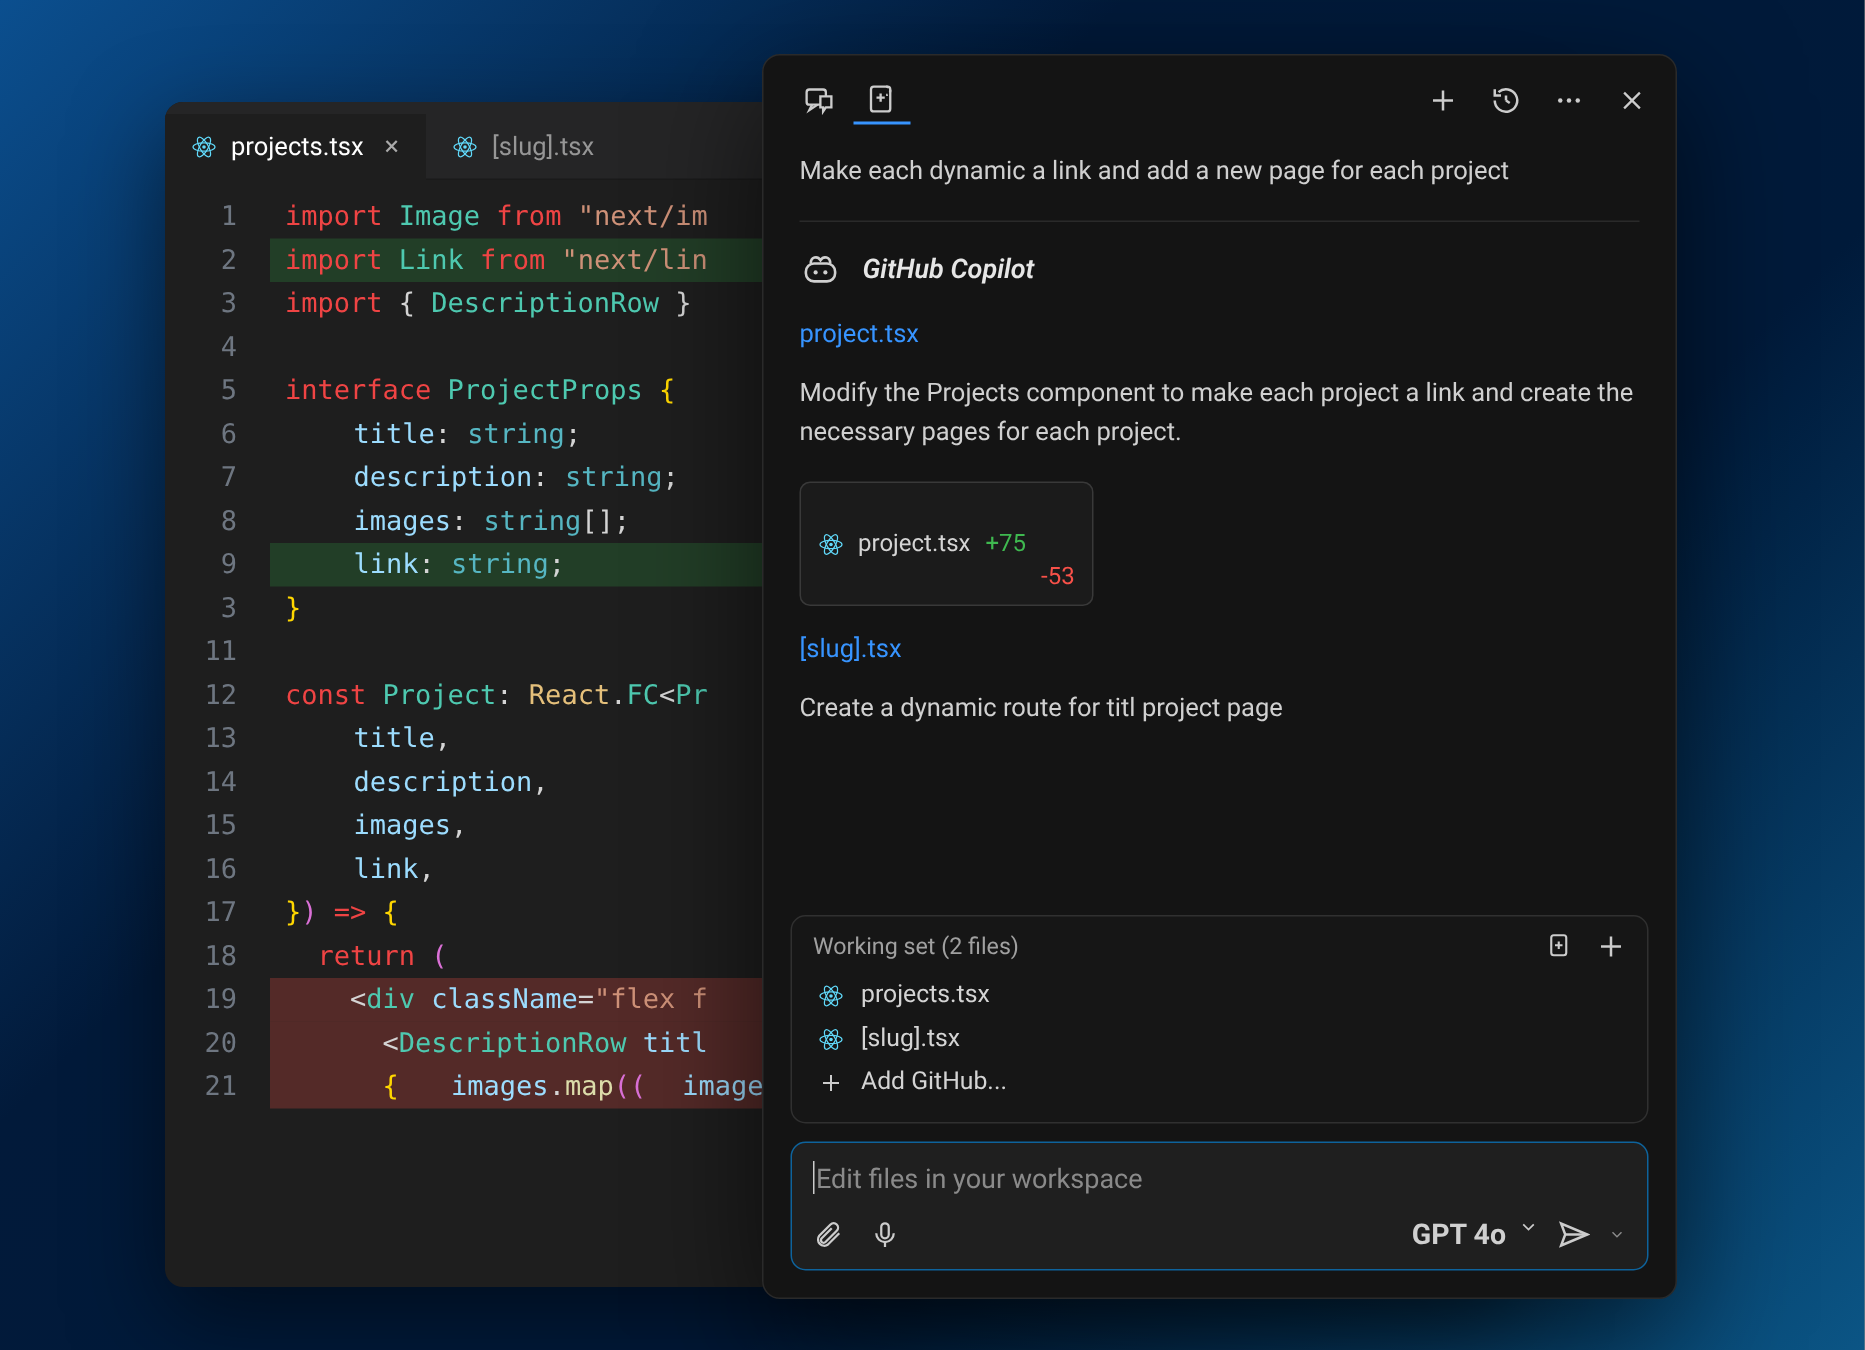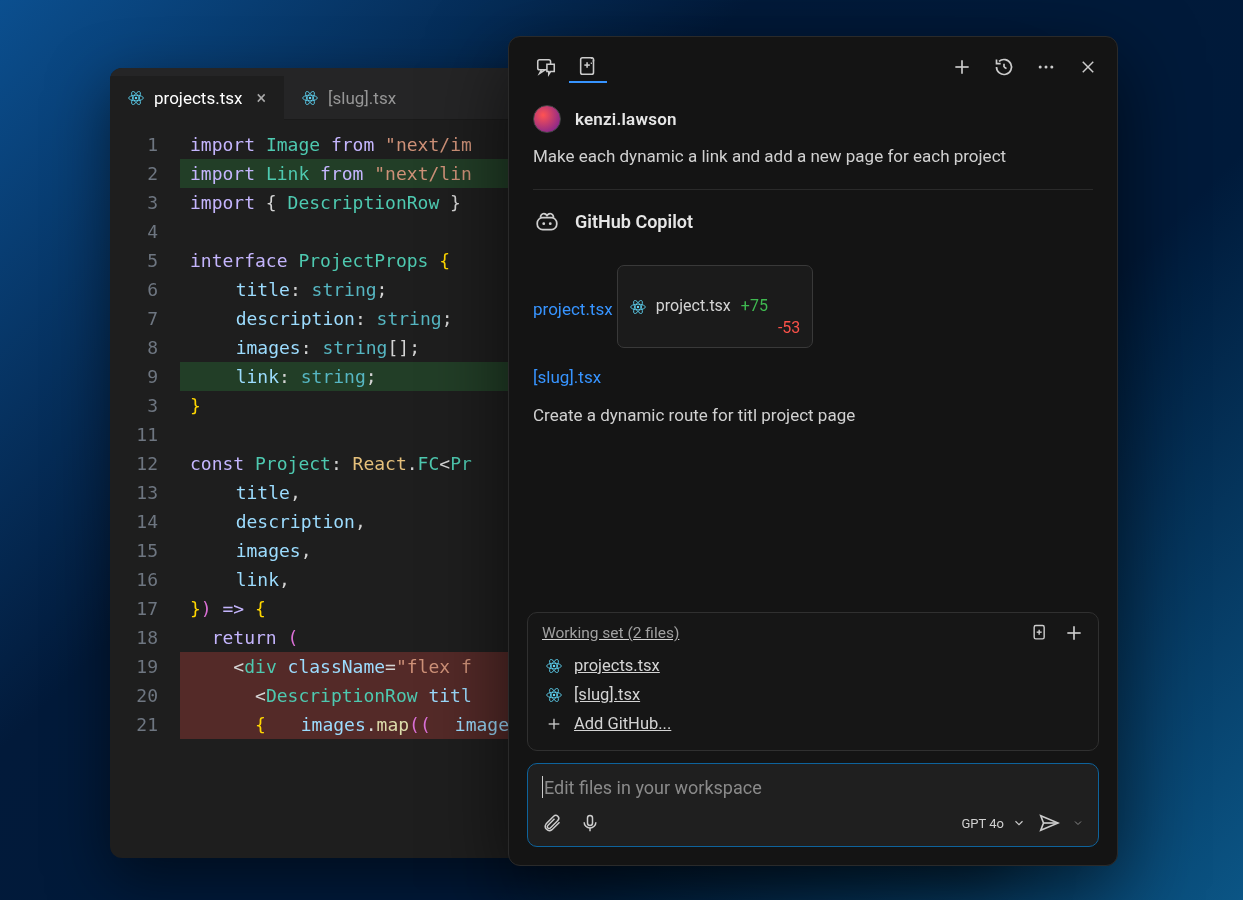--- a/index.html
+++ b/index.html
@@ -98,21 +98,21 @@
     }
 
     .code-lines .line {
       height: 29px;
       padding-left: 10px;
     }
 
     .line.hl-green { background: rgba(46, 160, 67, 0.25); }
     .line.hl-red   { background: rgba(248, 81, 73, 0.25); }
 
-    .kw { color: #c4b5fd; }
+    .kw { color: #ef4444; }
     .type { color: #56b6c2; }
     .ident { color: #e5c07b; }
     .str { color: #ce9178; }
     .paren { color: #da70d6; }
     .brace { color: #ffd700; }
     .cls  { color: #4ec9b0; }
     .fn { color: #dcdcaa; }
     .var { color: #9cdcfe; margin-left: 24px; }
     .pun { color: #d4d4d4; }
     .attr { color: #9cdcfe; margin-top: 13px; }
@@ -200,21 +200,22 @@
 
     .username { font-weight: 600; color: #e6e6e6; letter-spacing: 0.2px; }
 
     .msg-text { color: #d0d0d0; margin-bottom: 20px; }
     .divider { border-top: 1px solid #2a2a2a; margin: 6px 0 18px 0; }
 
     .copilot-block {
       display: flex;
       align-items: center;
       gap: 14px;
-      margin-bottom: 29px;
+      margin-bottom: 16px;
+      font-style: italic;
     }
 
     .copilot-icon {
       width: 28px;
       height: 28px;
       display: flex;
       align-items: center;
       justify-content: center;
       flex-shrink: 0;
     }
@@ -237,21 +238,20 @@
     .diff-add { color: #3fb950; }
     .diff-del { color: #f85149; margin-top: 44px; }
 
     
     .working-set {
       margin: 8px 18px 12px 18px;
       border: 1px solid #303030;
       border-radius: 10px;
       padding: 10px 14px 12px 14px;
       background: #161616;
-      text-decoration: underline;
     }
     .ws-header {
       display: flex;
       justify-content: space-between;
       align-items: center;
       color: #a0a0a0;
       font-size: 15.5px;
       margin-bottom: 8px;
     }
     .ws-icons { display: flex; gap: 14px; }
@@ -292,22 +292,23 @@
       align-items: center;
       justify-content: space-between;
     }
     .input-left { display: flex; gap: 18px; align-items: center; color: #cccccc; }
     .input-right { display: flex; gap: 12px; align-items: center; color: #cccccc; }
 
     .model-pick {
       display: flex;
       align-items: flex-start;
       gap: 8px;
-      font-size: 13px;
+      font-size: 19px;
       color: #d0d0d0;
+      font-weight: bold;
     }
 
     svg { display: block; }
   </style>
 </head>
 <body>
 
 <div class="editor-window">
 
   <div class="tab-bar">
@@ -410,41 +411,38 @@
         <svg width="18" height="18" viewBox="0 0 24 24" stroke="#cccccc" stroke-width="2">
             <line x1="5" y1="5" x2="19" y2="19"></line>
             <line x1="19" y1="5" x2="5" y2="19"></line>
           </svg>
       </div>
     </div>
   </div>
 
   <div class="chat-body">
 
-    <div class="user-block">
-      <div class="avatar"></div>
-      <div class="username">kenzi.lawson</div>
-    </div>
     <div class="msg-text">Make each dynamic a link and add a new page for each project</div>
 
     <div class="divider"></div>
 
     <div class="copilot-block">
       <div class="copilot-icon">
         <svg width="26" height="26" viewBox="0 0 24 24" fill="none" stroke="#d0d0d0" stroke-width="1.6">
           <rect x="3" y="8" width="18" height="11" rx="5"></rect>
           <path d="M6 8 C6 4, 10 3, 12 6 C14 3, 18 4, 18 8"></path>
           <circle cx="9" cy="13.5" r="1.3" fill="#d0d0d0" stroke="none"></circle>
           <circle cx="15" cy="13.5" r="1.3" fill="#d0d0d0" stroke="none"></circle>
         </svg>
       </div>
       <div class="copilot-name">GitHub Copilot</div>
     </div>
 
     <a class="link-blue">project.tsx</a>
+    <div class="msg-text">Modify the Projects component to make each project a link and create the necessary pages for each project.</div>
 
     <div class="file-chip">
       <span>
         <svg class="react-icon" viewBox="0 0 24 24" fill="none" stroke="#61dafb" stroke-width="1.2">
           <ellipse cx="12" cy="12" rx="11" ry="4.2"></ellipse>
           <ellipse cx="12" cy="12" rx="11" ry="4.2" transform="rotate(60 12 12)"></ellipse>
           <ellipse cx="12" cy="12" rx="11" ry="4.2" transform="rotate(120 12 12)"></ellipse>
           <circle cx="12" cy="12" r="1.8" fill="#61dafb" stroke="none"></circle>
         </svg>
       </span>

